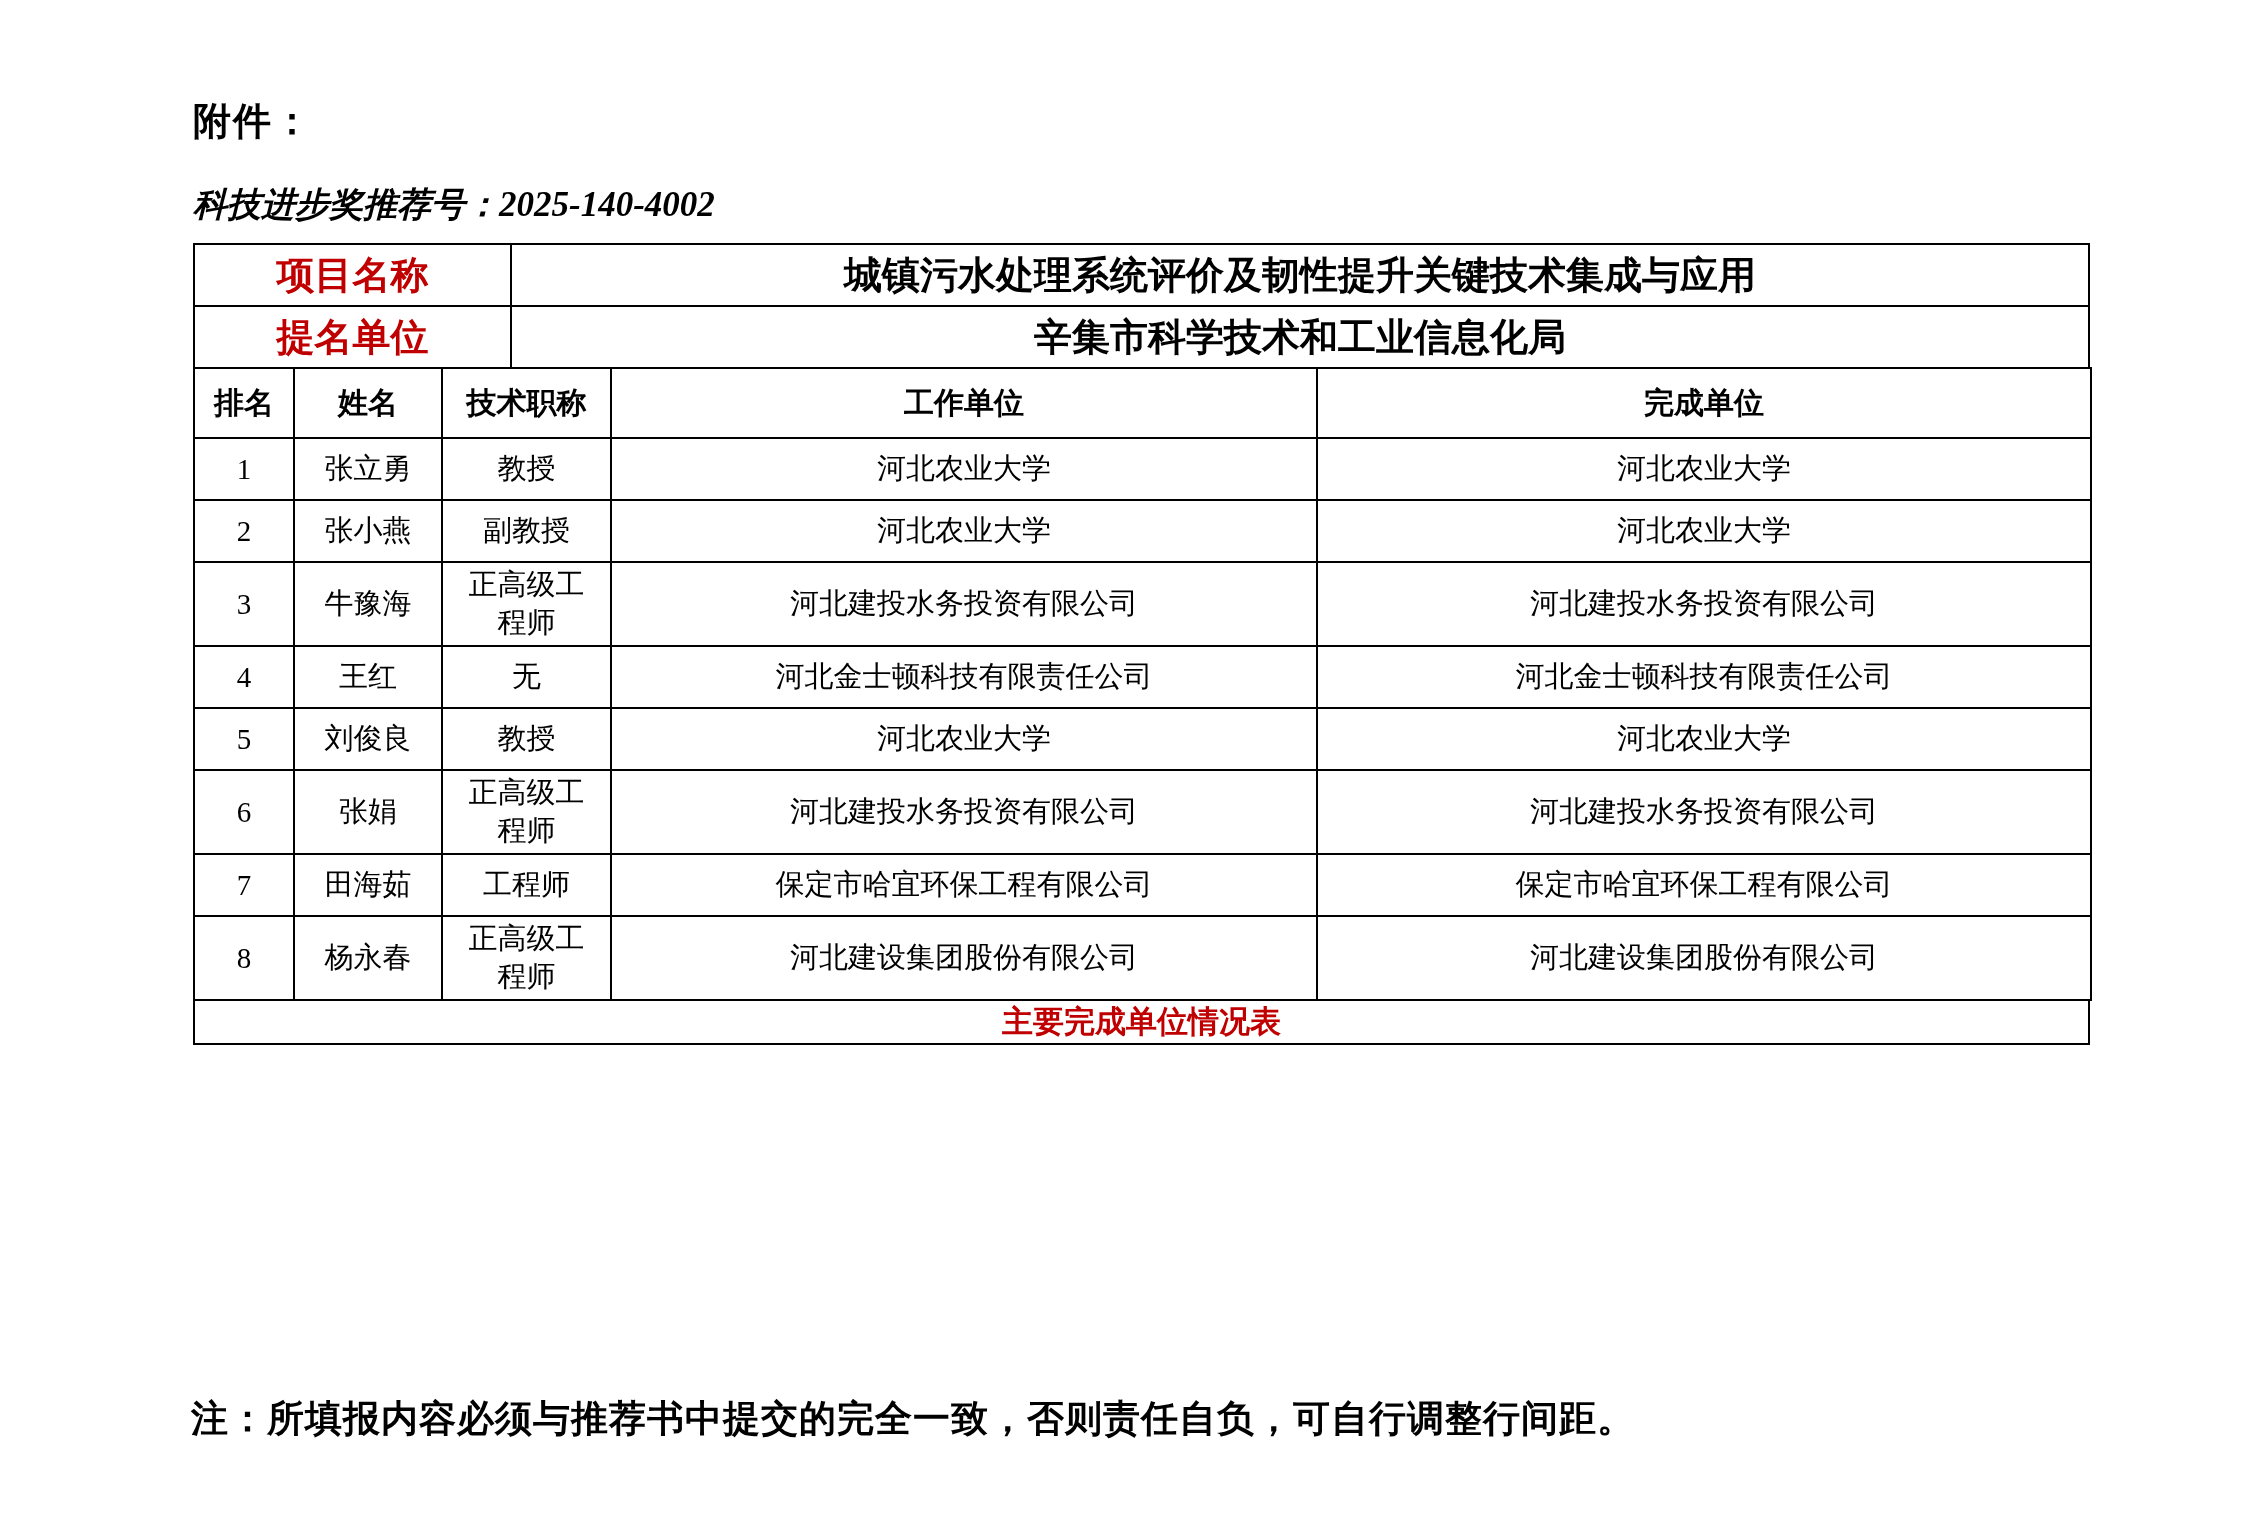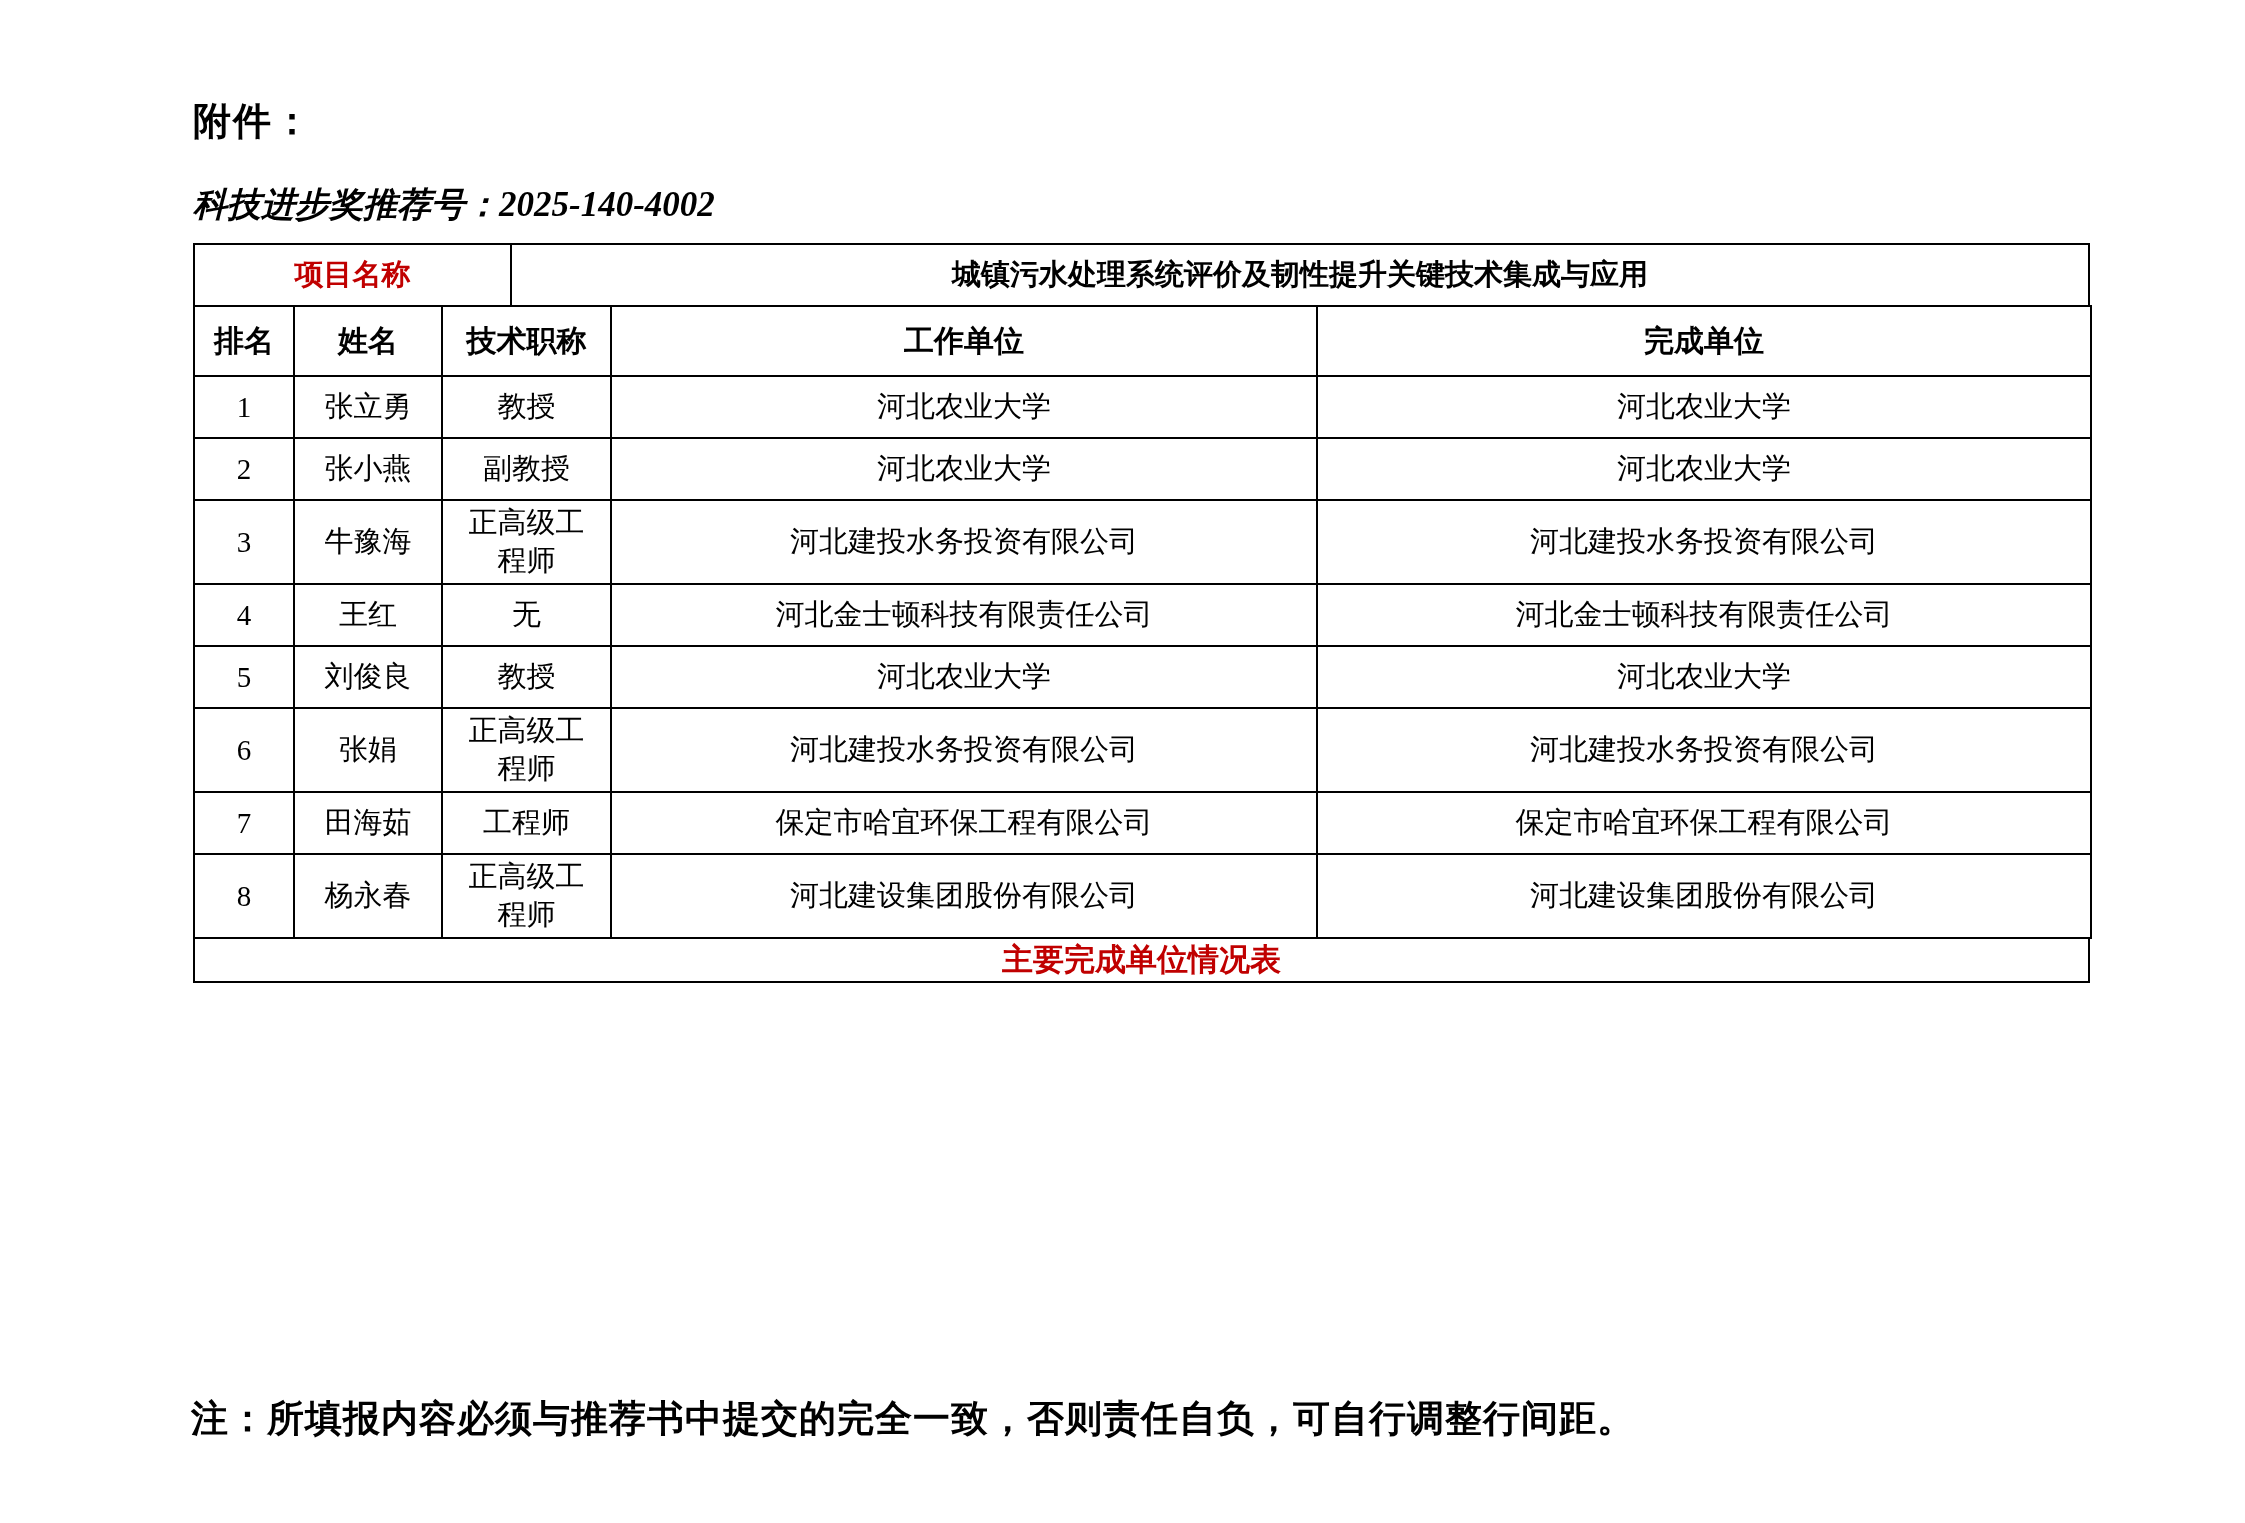--- a/index.html
+++ b/index.html
@@ -25,21 +25,21 @@
     position: absolute; left: 150px; top: 182px;
     font-size: 34px; font-weight: bold; font-style: italic;
   }
   .rec-line .rec-number { font-size: 35px; }
   .doc-table {
     position: absolute; left: 150px; top: 243px;
     width: 1897px;
   }
   table { width: 100%; border-collapse: collapse; table-layout: fixed; }
   td, th { border: 2px solid #000; vertical-align: middle; text-align: center; }
-  .info-table td { height: 62px; font-weight: bold; font-size: 29px; }
+  .info-table td { height: 62px; font-weight: bold; font-size: 38px; }
   .info-label { width: 317px; }
   .red-text { color: #C00000; }
   .title-bar {
     border: 2px solid #000; border-top: none;
     height: 96px;
     display: flex; align-items: center; justify-content: center;
     font-size: 31px; font-weight: bold;
   }
   .main-table { margin-top: -2px; }
   .main-table th { height: 70px; font-size: 30px; font-weight: bold; }
@@ -80,20 +80,24 @@
     <span>科技进步奖推荐号：</span><span class="rec-number">2025-140-4002</span>
   </div>
 
   <div class="doc-table">
 
     <table class="info-table">
       <tbody>
           <tr>
         <td class="info-label red-text">项目名称</td>
         <td>城镇污水处理系统评价及韧性提升关键技术集成与应用</td>
+      </tr>
+      <tr>
+        <td class="info-label red-text">提名单位</td>
+        <td>辛集市科学技术和工业信息化局</td>
       </tr>
     </tbody>
       </table>
 
 
     <table class="main-table">
       <colgroup>
         <col class="col-rank">
           <col class="col-name">
           <col class="col-job">

